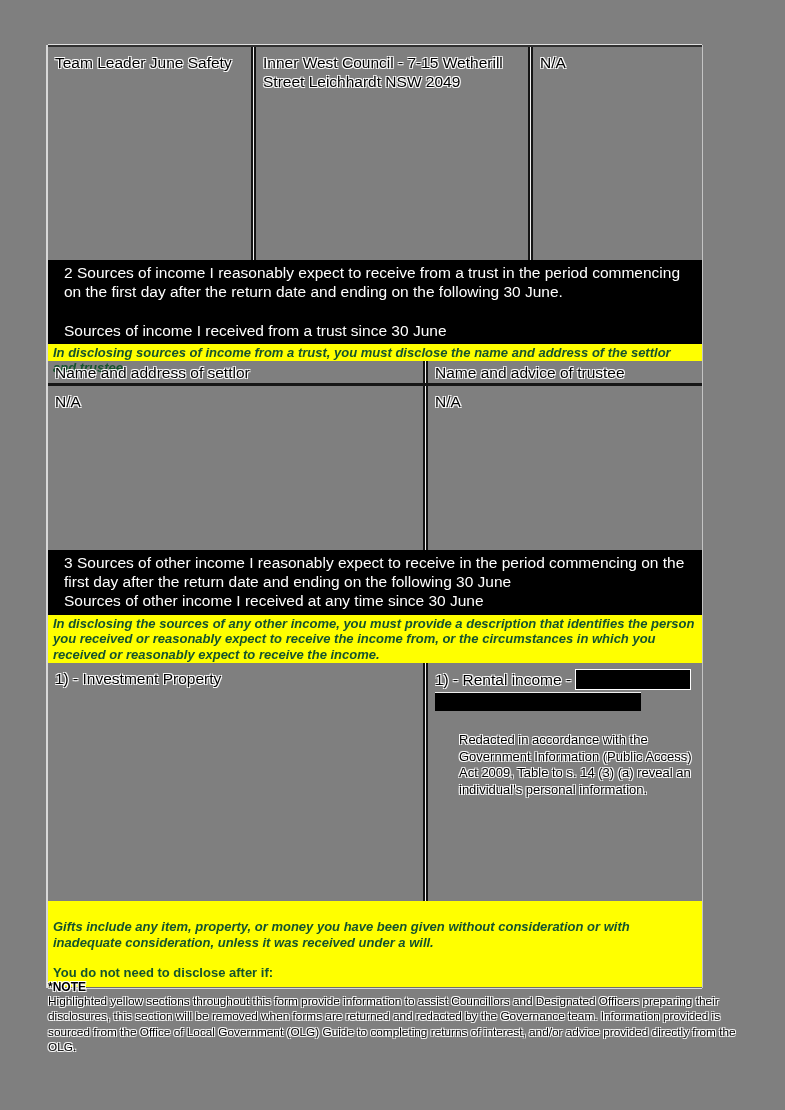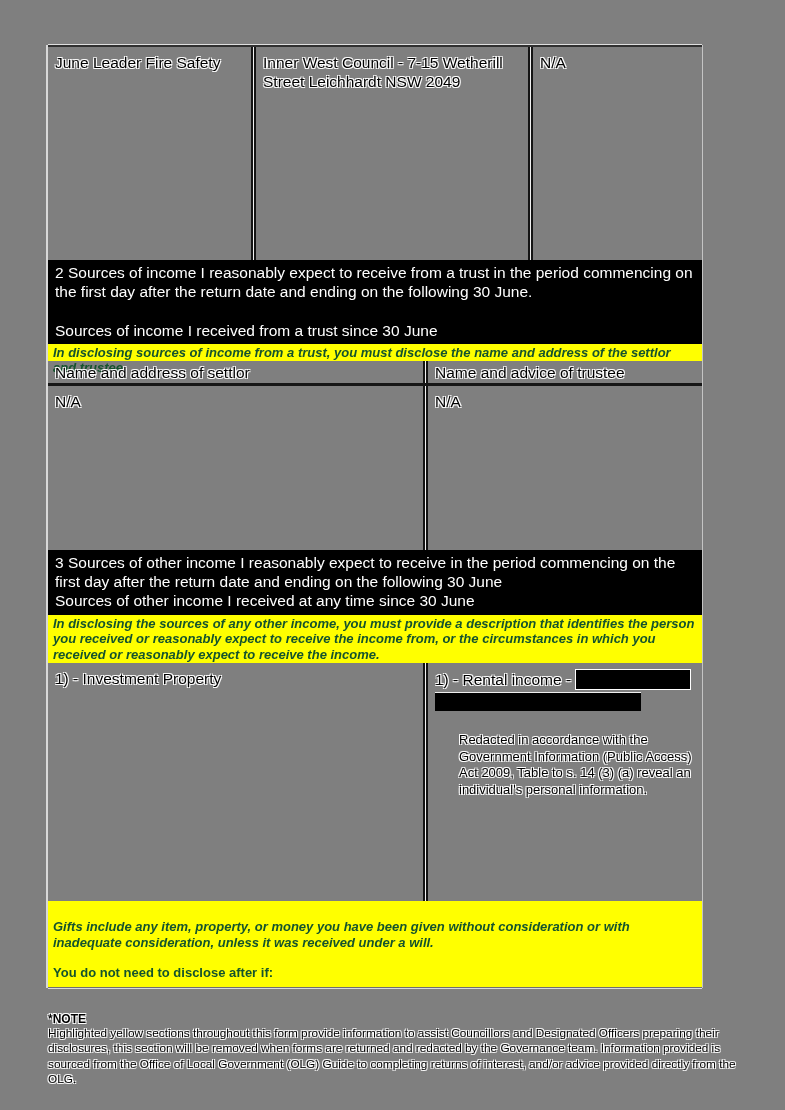--- a/index.html
+++ b/index.html
@@ -31,21 +31,21 @@
     width:5px;flex:0 0 5px;
     background:linear-gradient(90deg,#141414 0 2px,#f2f2f2 2px 3px,#141414 3px 5px);
   }
   .cell{padding:6px 7px;font-size:15.5px;line-height:19px;box-sizing:border-box;}
   .ttable .c1{flex:0 0 203px;}
   .ttable .c2{flex:0 0 272px;}
   .ttable .c3{flex:1;}
   
   .blackbar{
     background:#000;color:#fff;
-    padding:3px 7px 4px 7px;
+    padding:3px 7px 4px 16px;
     font-size:15.5px;line-height:19.3px;
   }
   .blackbar p{margin:0;}
   .blackbar .gap{margin-top:19px;}
   
   .yellow{
     background:#ffff00;color:#14532d;
     font-size:13px;line-height:15.5px;
     font-weight:bold;font-style:italic;
     padding:1px 5px;
@@ -72,33 +72,33 @@
     font-weight:normal;font-size:13px;line-height:16.5px;
   }
   
   .gifts-bar{height:24px;padding:2px 7px 0 7px;font-size:15.5px;line-height:21px;box-sizing:border-box;}
   .yellow.gifts{
     padding:18px 5px 4px 5px;
     border-bottom:1px solid #6f6f6f;
     box-shadow:0 1px 0 #d9d9d9;
   }
   
-  .footnote{position:absolute;left:48px;top:1012px;width:692px;}
+  .footnote{position:absolute;left:48px;top:980px;width:692px;}
   .fn-title{font-weight:bold;font-size:12px;line-height:14px;}
   .fn-body{font-size:11.8px;line-height:15.4px;}
 </style>
 </head>
 <body>
 
 <div class="page">
   <div class="sheet">
 
     <div class="ttable">
       <div class="cell c1 halo">
-        <span>June Leader Fire Safety</span>
+        <span>Team Leader June Safety</span>
       </div>
       <div class="vdiv"></div>
       <div class="cell c2 halo">
         <span>Inner West Council - 7-15 Wetherill Street Leichhardt NSW 2049</span>
       </div>
       <div class="vdiv"></div>
       <div class="cell c3 halo">
         <span>N/A</span>
       </div>
     </div>

